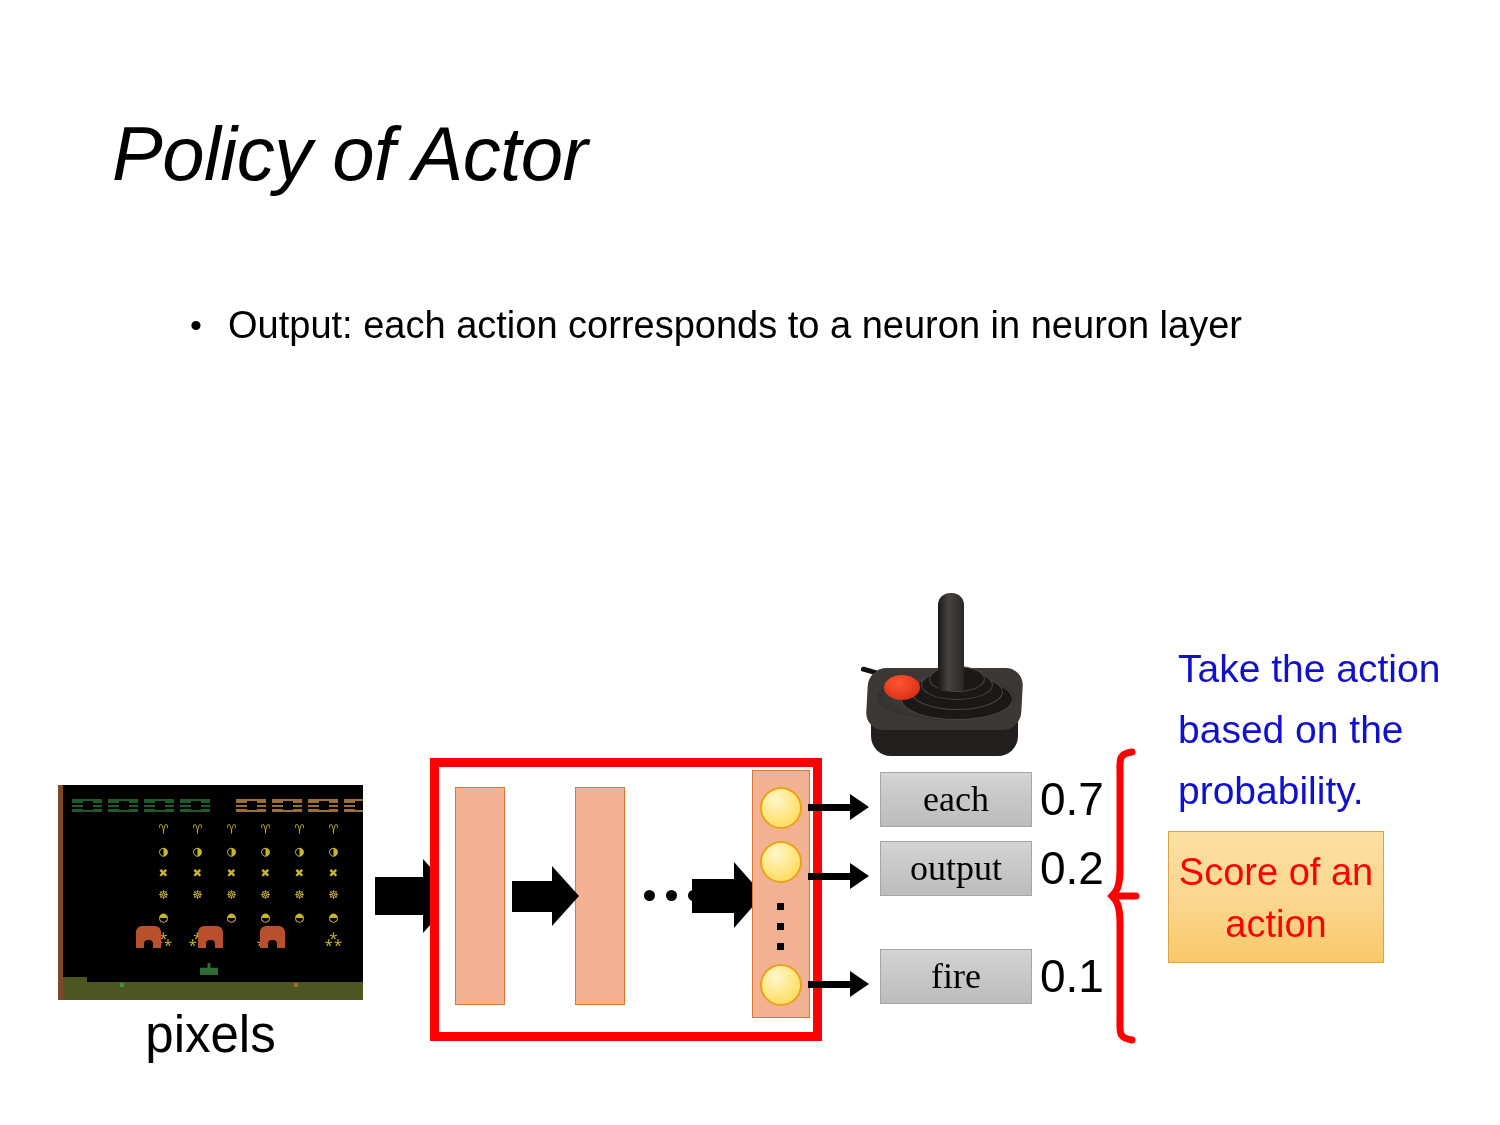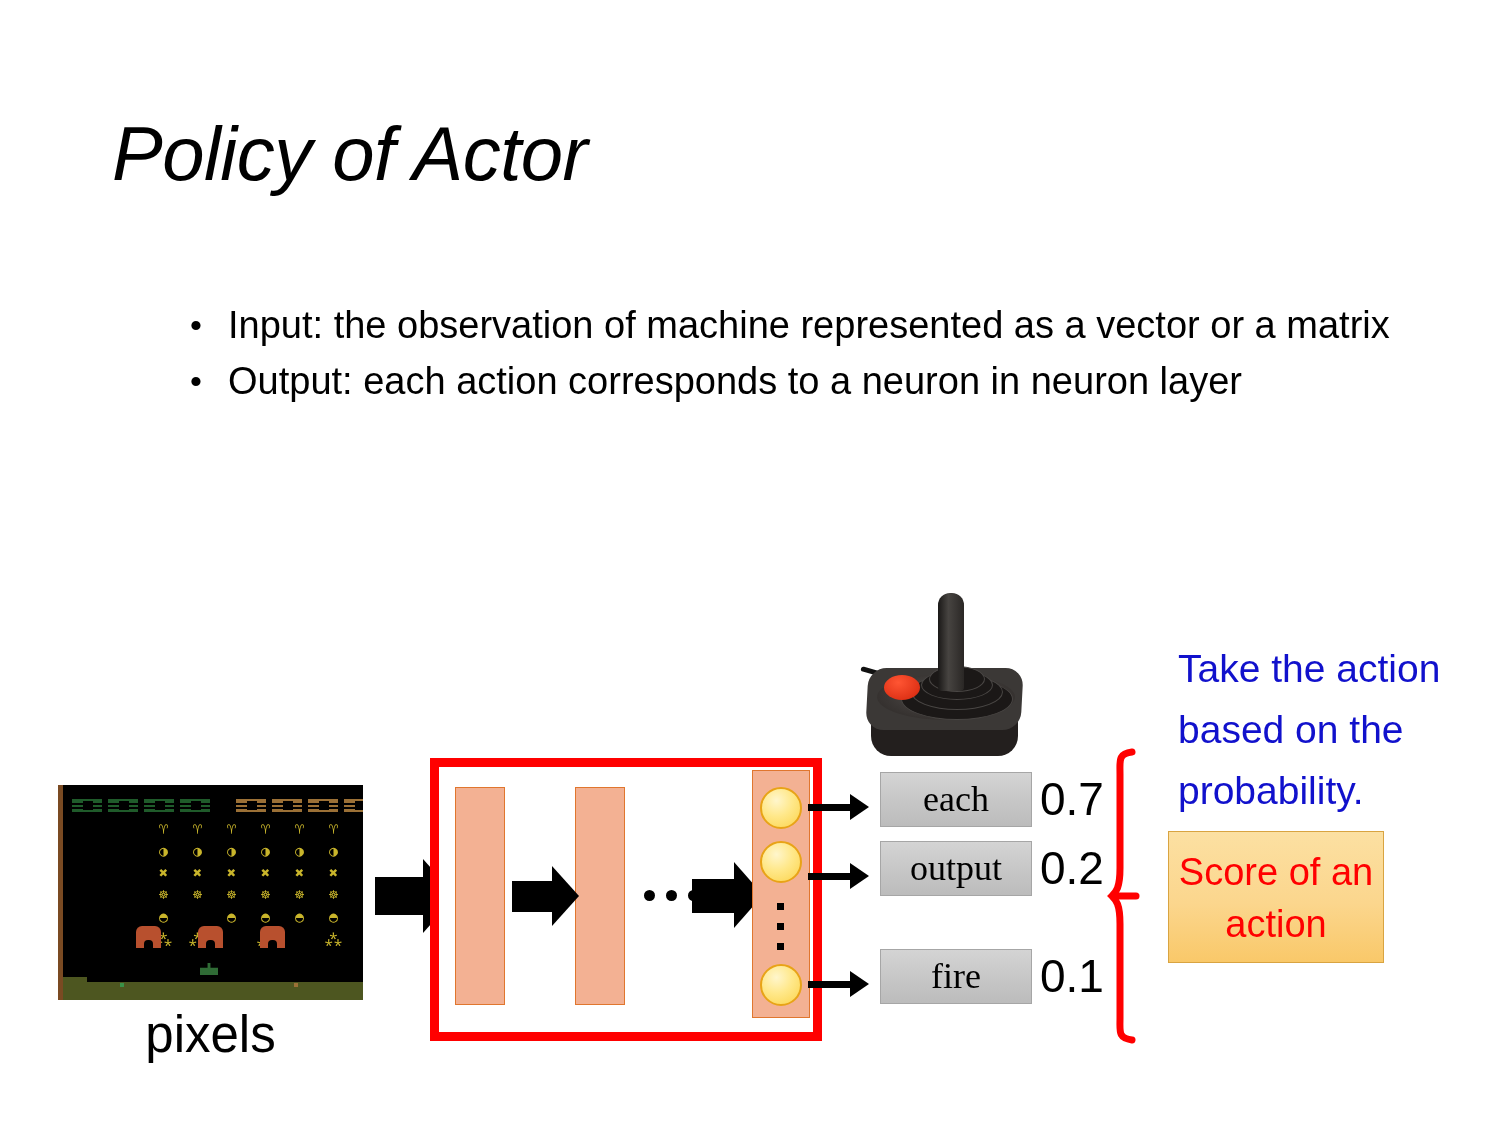--- a/index.html
+++ b/index.html
@@ -378,21 +378,20 @@
     background: linear-gradient(to right, #1a1817 0%, #474441 40%, #2a2725 100%);
     border-radius: 12px 12px 4px 4px;
   }
 </style>
 </head>
 <body>
 
 <div id="slide-title">Policy of Actor</div>
 
 <div id="bullet-block">
-  <div class="bullet-l2">Input: the observation of machine represented as a vector or a matrix</div>
   <div class="bullet-l2">Output: each action corresponds to a neuron in neuron layer</div>
 </div>
 
 <div id="game-screen">
   <div id="game-left-edge"></div>
 
   <div class="score-block score-green" style="left:14px">
       <div class="notch"></div>
       <div class="bar1"></div>
       <div class="bar2"></div>

